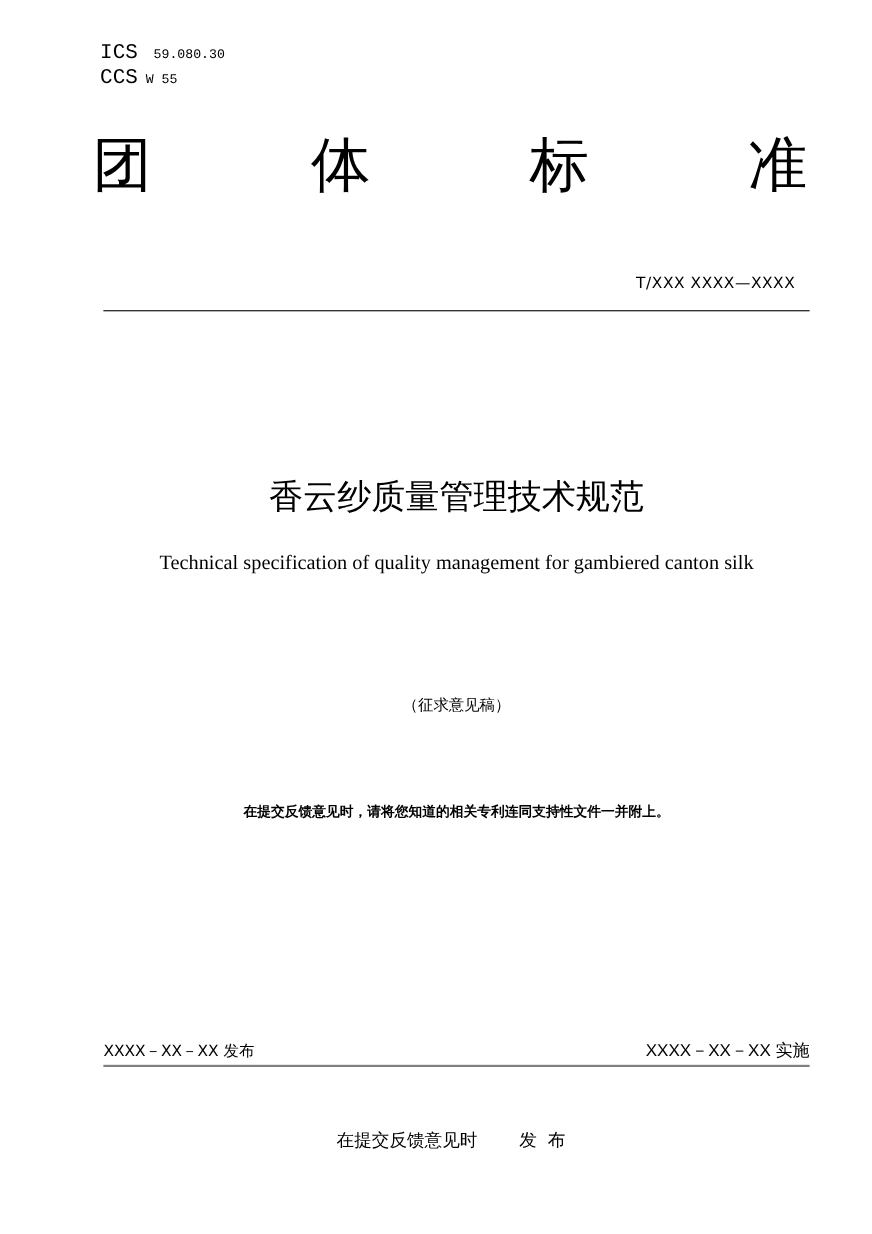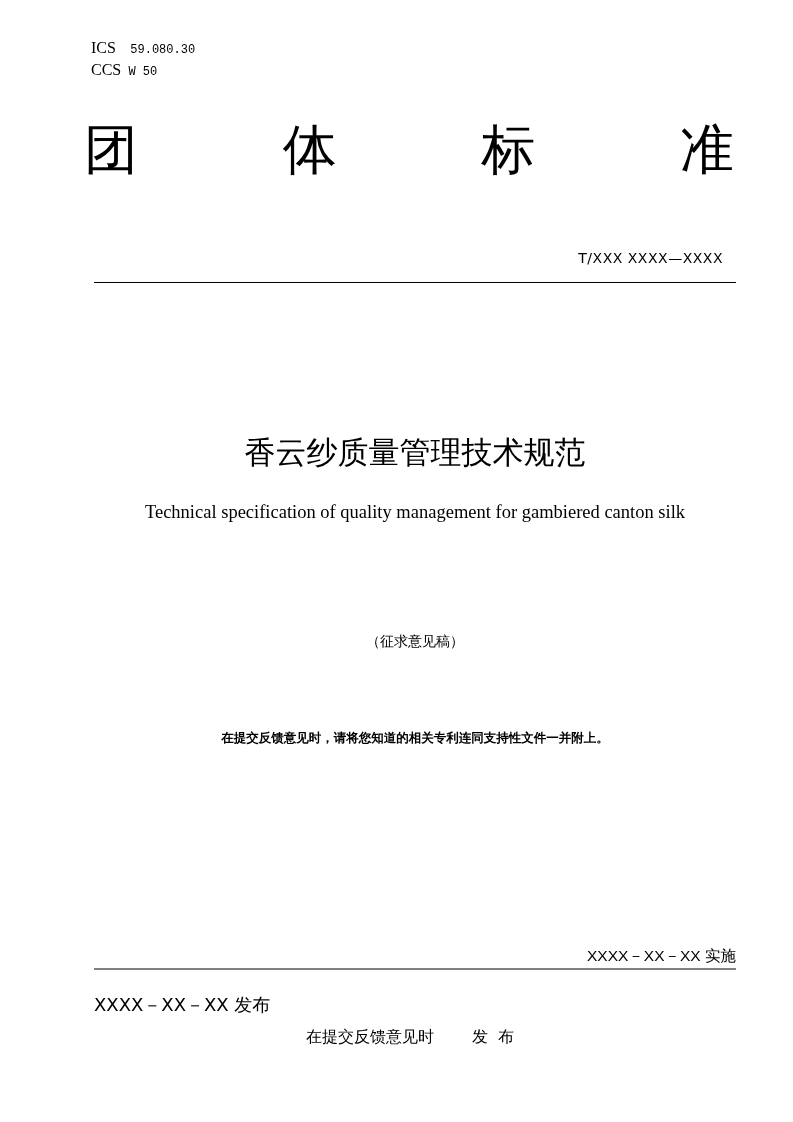--- a/index.html
+++ b/index.html
@@ -15,21 +15,21 @@
       color: #000000;
       font-family: "DejaVu Sans", sans-serif;
     }
     .abs { position: absolute; }
     .ics {
       left: 91px; top: 38px;
       font-size: 12px;
       line-height: 20px;
       font-family: "Liberation Mono", "DejaVu Sans Mono", monospace;
     }
-    .ics .lbl { font-family: Liberation Serif, serif; font-size: 16px; }
+    .ics .lbl { font-family: Liberation Mono, monospace; font-size: 19px; }
     .ics-line { white-space: pre; }
     .big-title {
       left: 84px; top: 118px;
       width: 650px;
       height: 64px;
       display: flex;
       justify-content: space-between;
       font-size: 54px;
       line-height: 64px;
       font-family: "DejaVu Sans", sans-serif;
@@ -75,22 +75,22 @@
     .notice {
       left: 0; top: 729px;
       width: 830px;
       text-align: center;
       font-size: 12.5px;
       line-height: 18px;
       font-weight: bold;
       font-family: "DejaVu Sans", sans-serif;
     }
     .pub-date {
-      left: 94px; top: 994px;
-      font-size: 18px;
+      left: 94px; top: 945px;
+      font-size: 14px;
       line-height: 22px;
       font-family: "DejaVu Sans", sans-serif;
       white-space: pre;
       text-align: center;
     }
     .impl-date {
       right: 57px; top: 945px;
       font-size: 15.5px;
       line-height: 22px;
       font-family: Liberation Sans, sans-serif;
@@ -111,21 +111,21 @@
       white-space: pre;
     }
     .issuer .gap { display: inline-block; width: 38px; }
     .issuer .verb { letter-spacing: 10px; }
   </style>
 </head>
 <body>
 
 <div class="abs ics">
   <div class="ics-line"><span class="lbl">ICS</span>  <span>59.080.30</span></div>
-  <div class="ics-line"><span class="lbl">CCS</span> <span>W 50</span></div>
+  <div class="ics-line"><span class="lbl">CCS</span> <span>W 55</span></div>
 </div>
 
 <div class="abs big-title">
   <span>团</span>
   <span>体</span>
   <span>标</span>
   <span>准</span>
 </div>
 
 <div class="abs std-code">T/XXX XXXX—XXXX</div>

